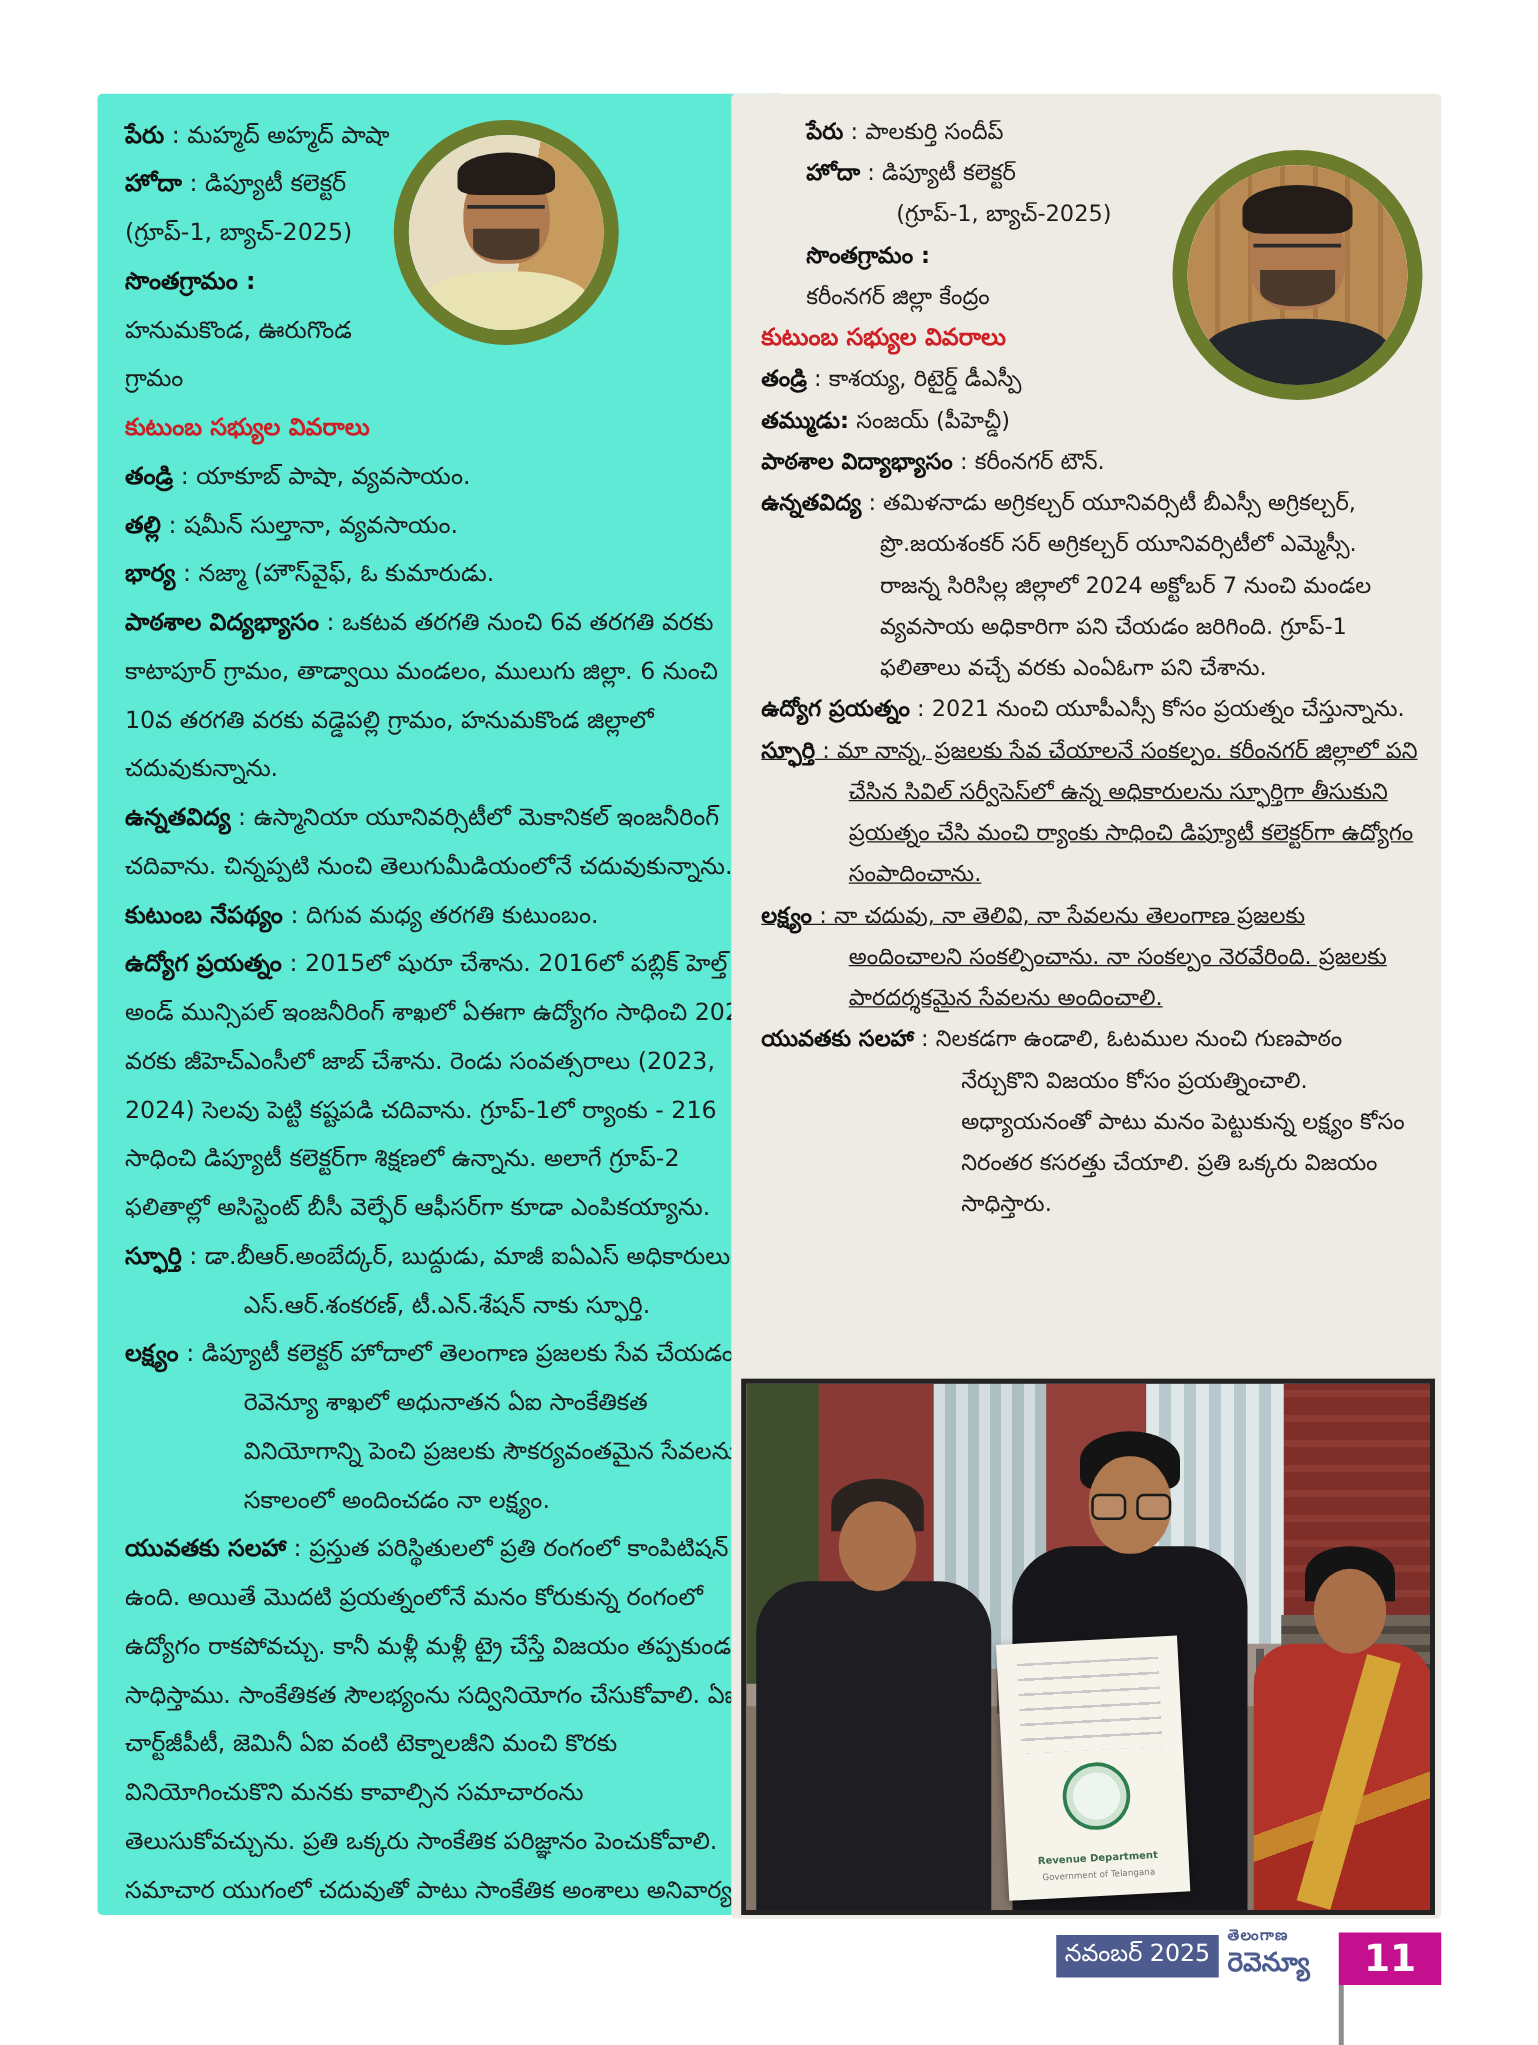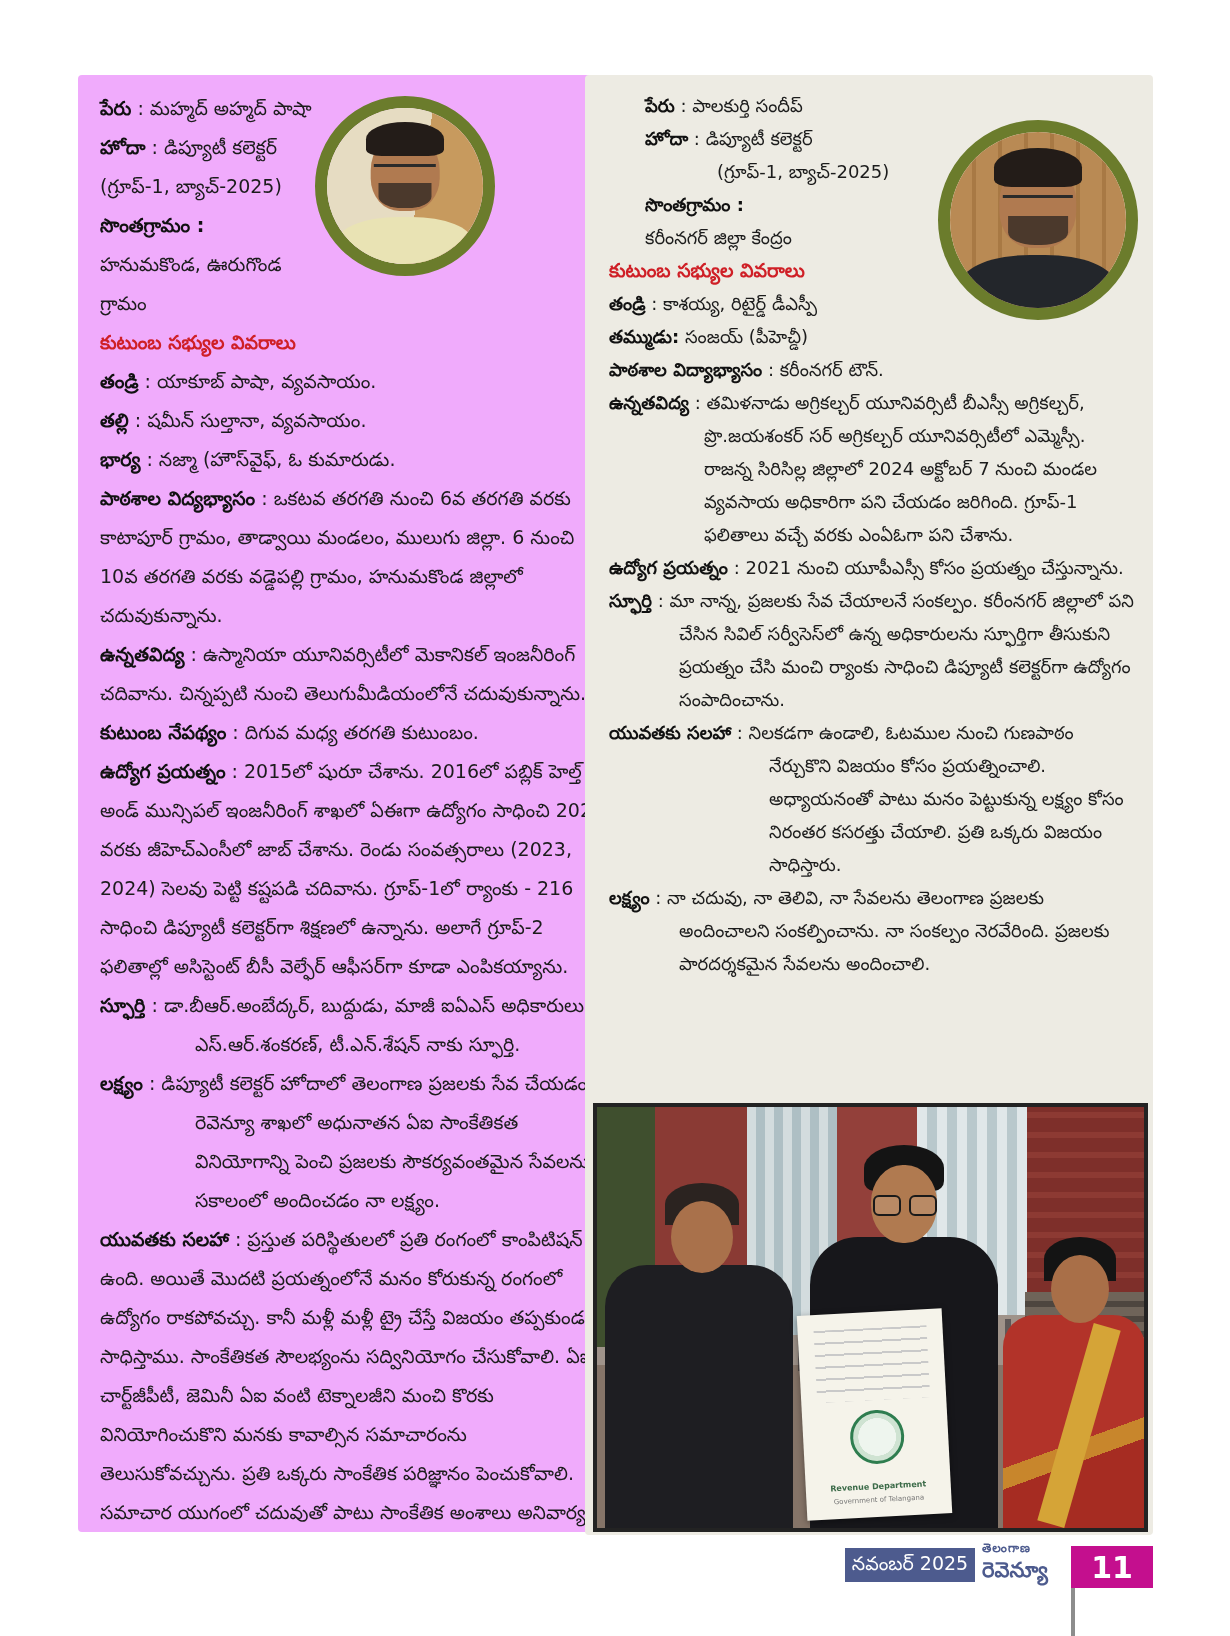--- a/index.html
+++ b/index.html
@@ -1,35 +1,35 @@
 <!DOCTYPE html>
 <html><head>
 <meta charset="utf-8">
 <style>
   html,body{margin:0;padding:0;background:#ffffff;}
   .page{position:relative;width:1230px;height:1636px;background:#ffffff;overflow:hidden;
         font-family:"DejaVu Sans","Liberation Sans",sans-serif;color:#1c1c1c;}
 
   
   .panel{position:absolute;box-sizing:border-box;border-radius:4px;overflow:hidden;}
-  .panel-left{left:78px;top:75px;width:550px;height:1457px;background:#f0abfc;}
+  .panel-left{left:78px;top:75px;width:550px;height:1457px;background:#5eead4;}
   .panel-right{left:585px;top:75px;width:568px;height:1460px;background:#edebe3;}
   .stripe{position:absolute;right:0;top:0;width:10px;height:100%;background:#58a35c;}
 
   .content{position:relative;}
   .content-left{padding:14px 20px 0 22px;font-size:19px;line-height:39px;}
   .content-right{padding:14px 18px 0 24px;font-size:18px;line-height:33px;}
   .content p{margin:0;}
   .intro-left{width:232px;}
   .intro-right{width:342px;margin-left:36px;}
   .indent-sm{padding-left:72px;}
   .red-heading{margin:0;font-size:19px;font-weight:bold;color:#cf1f26;line-height:inherit;}
   .content b{color:#111;}
   .hang{padding-left:95px;text-indent:-95px;}
-  .hang-sm{padding-left:70px;text-indent:-70px;}
+  .hang-sm{padding-left:70px;text-indent:-70px;text-decoration:underline;}
   .hang-lg{padding-left:160px;text-indent:-160px;}
 
   
   .photo-ring{position:absolute;border:12px solid #6b7c2c;border-radius:50%;overflow:hidden;
               box-shadow:inset 0 0 0 3px #ffffff;}
   .photo-left{left:237px;top:21px;width:156px;height:156px;}
   .photo-right{left:353px;top:45px;width:176px;height:176px;}
   .portrait{position:absolute;inset:0;}
   .portrait .bg1{position:absolute;inset:0;background:linear-gradient(100deg,#e6dcc2 58%,#c79a5e 58%);}
   .portrait .bg2{position:absolute;inset:0;
@@ -157,22 +157,22 @@
         <p class="line"><b>సొంతగ్రామం :</b><span></span></p>
         <p class="line"><b></b><span>కరీంనగర్ జిల్లా కేంద్రం</span></p>
       </div>
       <h3 class="red-heading">కుటుంబ సభ్యుల వివరాలు</h3>
       <p class="line"><b>తండ్రి</b><span> : కాశయ్య, రిటైర్డ్ డీఎస్పీ</span></p>
       <p class="line"><b>తమ్ముడు:</b><span> సంజయ్ (పీహెచ్డీ)</span></p>
       <p class="line"><b>పాఠశాల విద్యాభ్యాసం</b><span> : కరీంనగర్ టౌన్.</span></p>
       <p class="line hang"><b>ఉన్నతవిద్య</b><span> : తమిళనాడు అగ్రికల్చర్ యూనివర్సిటీ బీఎస్సీ అగ్రికల్చర్, ప్రొ.జయశంకర్ సర్ అగ్రికల్చర్ యూనివర్సిటీలో ఎమ్మెస్సీ. రాజన్న సిరిసిల్ల జిల్లాలో 2024 అక్టోబర్ 7 నుంచి మండల వ్యవసాయ అధికారిగా పని చేయడం జరిగింది. గ్రూప్-1 ఫలితాలు వచ్చే వరకు ఎంఏఓగా పని చేశాను.</span></p>
       <p class="line hang-lg"><b>ఉద్యోగ ప్రయత్నం</b><span> : 2021 నుంచి యూపీఎస్సీ కోసం ప్రయత్నం చేస్తున్నాను.</span></p>
       <p class="line hang-sm"><b>స్ఫూర్తి</b><span> : మా నాన్న, ప్రజలకు సేవ చేయాలనే సంకల్పం. కరీంనగర్ జిల్లాలో పని చేసిన సివిల్ సర్వీసెస్‌లో ఉన్న అధికారులను స్ఫూర్తిగా తీసుకుని ప్రయత్నం చేసి మంచి ర్యాంకు సాధించి డిప్యూటీ కలెక్టర్‌గా ఉద్యోగం సంపాదించాను.</span></p>
+      <p class="line hang-sm"><b>లక్ష్యం</b><span> : నా చదువు, నా తెలివి, నా సేవలను తెలంగాణ ప్రజలకు అందించాలని సంకల్పించాను. నా సంకల్పం నెరవేరింది. ప్రజలకు పారదర్శకమైన సేవలను అందించాలి.</span></p>
       <p class="line hang-lg"><b>యువతకు సలహా</b><span> : నిలకడగా ఉండాలి, ఓటముల నుంచి గుణపాఠం నేర్చుకొని విజయం కోసం ప్రయత్నించాలి. అధ్యాయనంతో పాటు మనం పెట్టుకున్న లక్ష్యం కోసం నిరంతర కసరత్తు చేయాలి. ప్రతి ఒక్కరు విజయం సాధిస్తారు.</span></p>
-      <p class="line hang-sm"><b>లక్ష్యం</b><span> : నా చదువు, నా తెలివి, నా సేవలను తెలంగాణ ప్రజలకు అందించాలని సంకల్పించాను. నా సంకల్పం నెరవేరింది. ప్రజలకు పారదర్శకమైన సేవలను అందించాలి.</span></p>
     </div>
 
     <div class="family-photo">
       <div class="fp-trees"></div>
       <div class="fp-wall-a"></div>
       <div class="fp-glass-a"></div>
       <div class="fp-wall-b"></div>
       <div class="fp-glass-b"></div>
       <div class="fp-wall-c"></div>
       <div class="fp-steps"></div>

